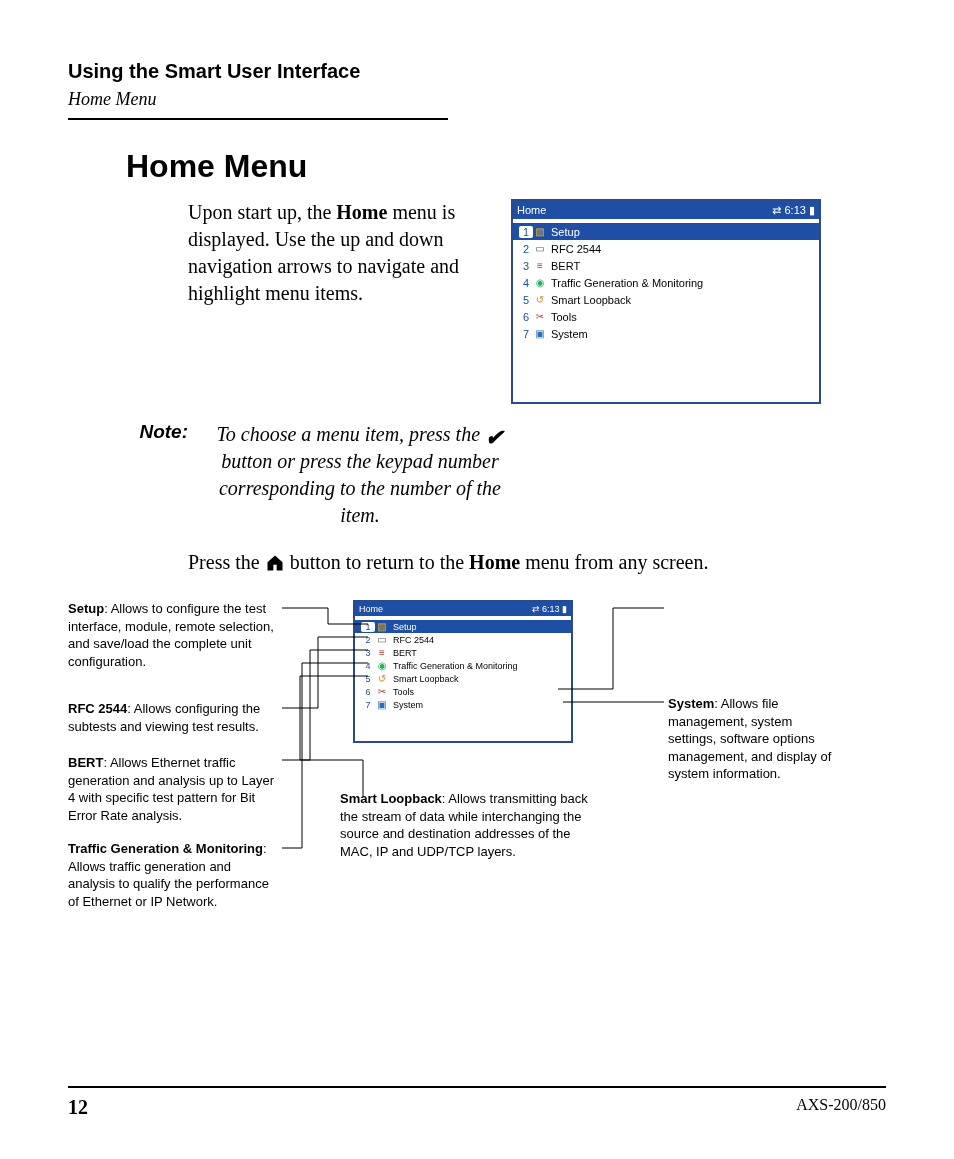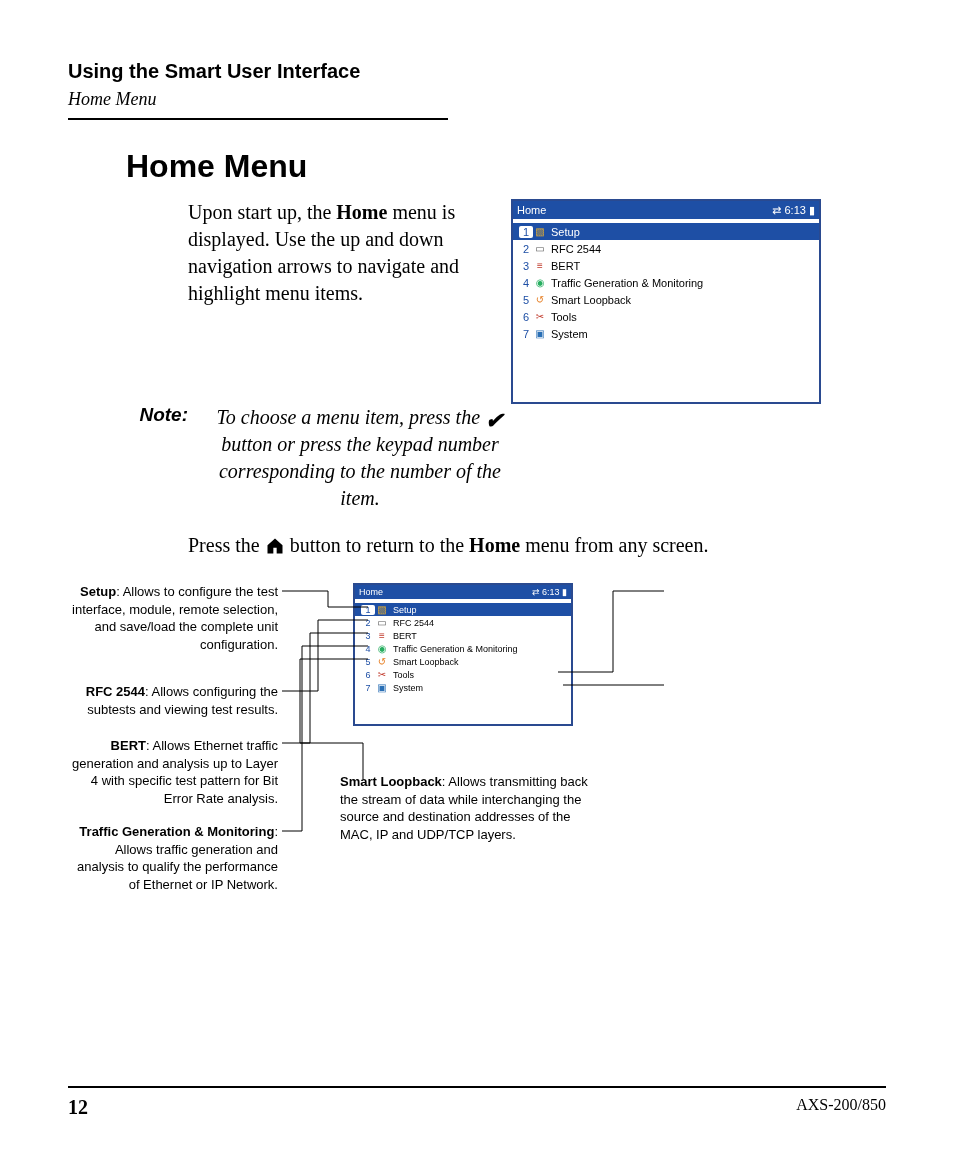--- a/index.html
+++ b/index.html
@@ -18,24 +18,24 @@
   .sans{font-family:Arial, Helvetica, sans-serif;}
   .hdr-title{font-weight:bold;font-size:20px;margin-bottom:6px;}
   .hdr-sub{font-style:italic;font-size:18px;margin-bottom:8px;}
   .rule{height:2px;background:#000;width:380px;margin-bottom:28px;}
   .h1{font-family:Arial, Helvetica, sans-serif;font-weight:900;font-size:32px;margin:0 0 14px 58px;}
   .body-text{font-size:20px;line-height:1.35;}
   .note-label{font-family:Arial, Helvetica, sans-serif;font-weight:900;font-style:italic;font-size:19px;}
   .note-text{font-style:italic;font-size:20px;line-height:1.35;}
   .callout{font-family:Arial, Helvetica, sans-serif;font-size:13px;line-height:1.35;}
   .callout .b{font-weight:bold;}
-  .callout-left{text-align:right;}
+  .callout-left{text-align:left;}
   .intro-row{display:flex;align-items:flex-start;}
   .intro-text{width:305px;margin-left:120px;margin-right:18px;}
-  .note-row{display:flex;margin-top:0;}
+  .note-row{display:flex;margin-top:17px;}
   
   .device{
     border:2px solid #2a4a90;
     background:#fff;
     font-family:Arial, Helvetica, sans-serif;
     font-size:11px;
     color:#000;
     box-sizing:border-box;
   }
   .dev-title{
@@ -193,20 +193,23 @@
           </div>
           <div class="dev-row" style="height: 13px; font-size: 9px;">
             <span class="num">7</span>
             <span class="ic ic-sys">▣</span>
             <span style="margin-left: 4px;">System</span>
           </div>
         </div>
       <div style="height:30px;"></div>
     </div>
 
+    <div class="callout" style="position:absolute;left:600px;top:95px;width:170px;">
+      <span class="b">System</span><span>: Allows file management, system settings, software options management, and display of system information.</span>
+    </div>
 
     <div class="callout" style="position:absolute;left:272px;top:190px;width:250px;">
       <span class="b">Smart Loopback</span><span>: Allows transmitting back the stream of data while interchanging the source and destination addresses of the MAC, IP and UDP/TCP layers.</span>
     </div>
 
     <svg style="position:absolute;left:0;top:0;width:820px;height:350px;pointer-events:none;">
 
       <polyline class="leader" points="214,8 260,8 260,24 300,24"></polyline>
 
       <polyline class="leader" points="214,108 250,108 250,37 300,37"></polyline>

